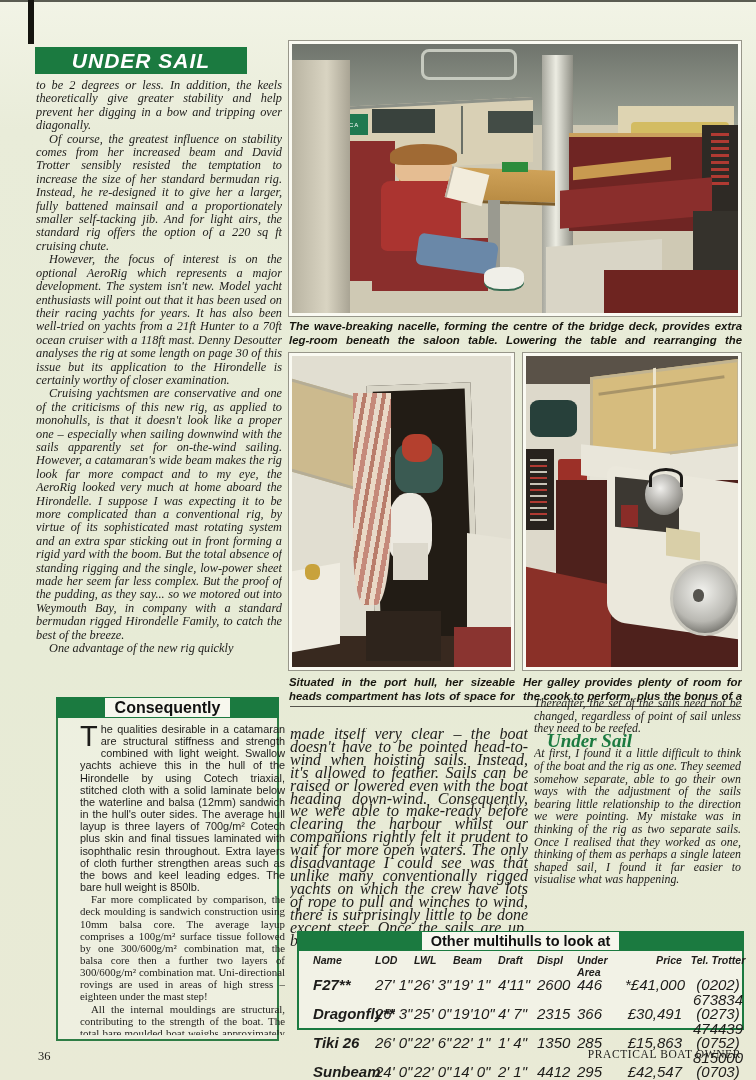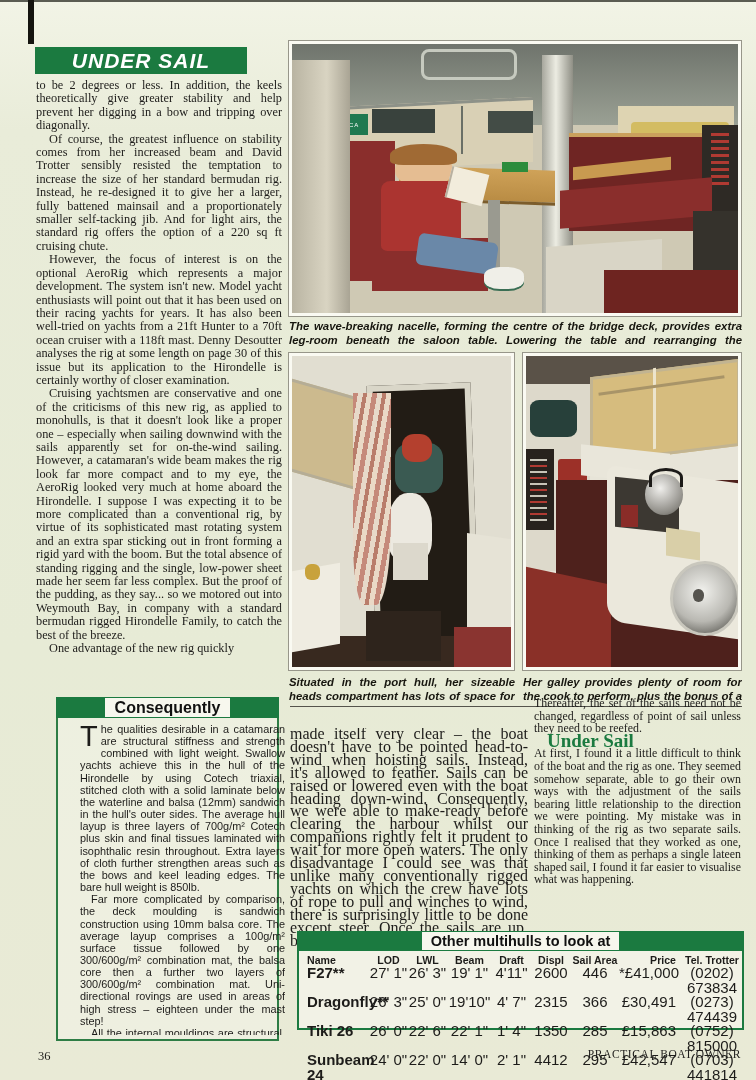--- a/index.html
+++ b/index.html
@@ -10,62 +10,62 @@
   
   .edge-top{left:0;top:0;width:756px;height:2px;background:#5a5c52;}
   .mark-left{left:28px;top:0;width:6px;height:44px;background:#14140f;}
   
   .banner{left:35px;top:47px;width:212px;height:27px;background:var(--green);
           display:flex;align-items:center;justify-content:center;}
   .banner span{font-family:"Liberation Sans",sans-serif;font-weight:bold;font-style:italic;
           font-size:21px;letter-spacing:1px;color:#ffffff;white-space:nowrap;}
   
   .col{text-align:justify;}
-  .col p{margin:0;}
+  .col p{margin:0;font-style:italic;}
   .col p + p{text-indent:13px;}
   .col1{left:36px;top:79px;width:246px;height:612px;font-size:12.3px;line-height:13.4px;overflow:hidden;}
   .col2{left:290px;top:728px;width:238px;height:218px;font-size:16px;line-height:12.9px;overflow:hidden;}
   .col3{left:534px;top:677px;width:207px;height:221px;font-size:11.9px;line-height:12.6px;overflow:hidden;margin-top:20px;}
   .subhead{font-family:"Liberation Serif",serif;color:var(--green);font-weight:bold;
            font-size:19px;margin:7px 0 4px 0;text-align:left;text-indent:0;}
   .rule-mid{left:290px;top:706px;width:452px;height:1px;background:#55544c;}
   
   .cbox{left:56px;top:697px;width:223px;height:344px;border:2px solid #2e7d45;
         background:rgba(255,255,255,0.25);box-sizing:border-box;}
   .cbox-bar{position:absolute;left:-2px;top:-2px;width:calc(100% + 4px);height:21px;background:var(--green);
         display:flex;align-items:center;justify-content:center;}
   .cbox-bar b{background:#f7f7ee;color:#111;font-family:"Liberation Sans",sans-serif;
         font-size:16px;font-weight:bold;padding:0 10px;line-height:19px;}
   .cbox-text{position:absolute;left:22px;top:24px;width:205px;height:312px;overflow:hidden;
         font-family:"Liberation Sans",sans-serif;font-size:10.9px;line-height:12.15px;text-align:justify;}
   .cbox-text p{margin:0;}
-  .cbox-text p + p{text-indent:11px;}
+  .cbox-text p + p{text-indent:11px;font-family:Liberation Serif, serif;}
   .cbox-text p.dropcap::first-letter{float:left;font-size:29px;line-height:23px;padding:2px 3px 0 0;font-weight:normal;}
   
   .photo{background:#fafaf2;border:1px solid #97968a;box-sizing:border-box;padding:3px;}
   .ph{position:relative;width:100%;height:100%;overflow:hidden;}
   .ph div{position:absolute;}
   .caption{font-family:"Liberation Sans",sans-serif;font-style:italic;font-weight:600;
            font-size:11.4px;line-height:13.6px;color:#17160f;text-align:justify;}
   .cap1{left:289px;top:320px;width:453px;height:29px;overflow:hidden;}
   .cap2{left:289px;top:676px;width:226px;height:29px;overflow:hidden;}
   .cap3{left:523px;top:676px;width:219px;height:29px;overflow:hidden;}
   
   .mhtable{left:297px;top:931px;width:447px;height:99px;border:2px solid var(--green);
            background:#f2f2e6;box-sizing:border-box;font-family:"Liberation Sans",sans-serif;}
   .mht-bar{position:absolute;left:-2px;top:-2px;width:calc(100% + 4px);height:20px;background:var(--green);
            display:flex;align-items:center;justify-content:center;}
   .mht-bar b{background:#f7f7ee;color:#111;font-size:14.5px;font-weight:bold;padding:0 9px;line-height:18px;}
   .mrow{display:grid;grid-template-columns:64px 39px 39px 45px 39px 40px 48px 57px 72px;
-        align-items:baseline;padding:0 6px;}
+        align-items:baseline;padding:0 12px;font-style:italic;}
   .mrow.head{margin-top:21px;font-weight:bold;font-size:10.6px;}
   .mrow.sub{font-size:9.3px;line-height:10px;}
   .mrow.data{font-size:15px;line-height:14.5px;}
   .mrow .c0{text-align:left;font-weight:bold;padding-left:2px;}
-  .mrow .c1,.mrow .c2,.mrow .c3,.mrow .c4,.mrow .c5,.mrow .c6{text-align:center;}
+  .mrow .c1,.mrow .c2,.mrow .c3,.mrow .c4,.mrow .c5,.mrow .c6{text-align:left;}
   .mrow .c7{text-align:right;}
   .mrow .c8{text-align:center;}
   .mnote{font-size:9.4px;padding:2px 3px 0 4px;line-height:10px;}
   
   .pageno{left:38px;top:1049px;font-size:12.5px;}
   .magname{right:15px;top:1048px;font-size:11.5px;letter-spacing:0.6px;}
 </style>
 </head>
 <body>
 
@@ -197,21 +197,21 @@
   <div class="mht-bar">
     <b>Other multihulls to look at</b>
   </div>
   <div class="mrow head">
     <span class="c0">Name</span>
     <span class="c1">LOD</span>
     <span class="c2">LWL</span>
     <span class="c3">Beam</span>
     <span class="c4">Draft</span>
     <span class="c5">Displ</span>
-    <span class="c6">Sail Area</span>
+    <span class="c6">Under Area</span>
     <span class="c7">Price</span>
     <span class="c8">Tel. Trotter</span>
   </div>
   <div class="mrow data">
     <span class="c0">F27**</span>
     <span class="c1">27' 1"</span>
     <span class="c2">26' 3"</span>
     <span class="c3">19' 1"</span>
     <span class="c4">4'11"</span>
     <span class="c5">2600</span>

